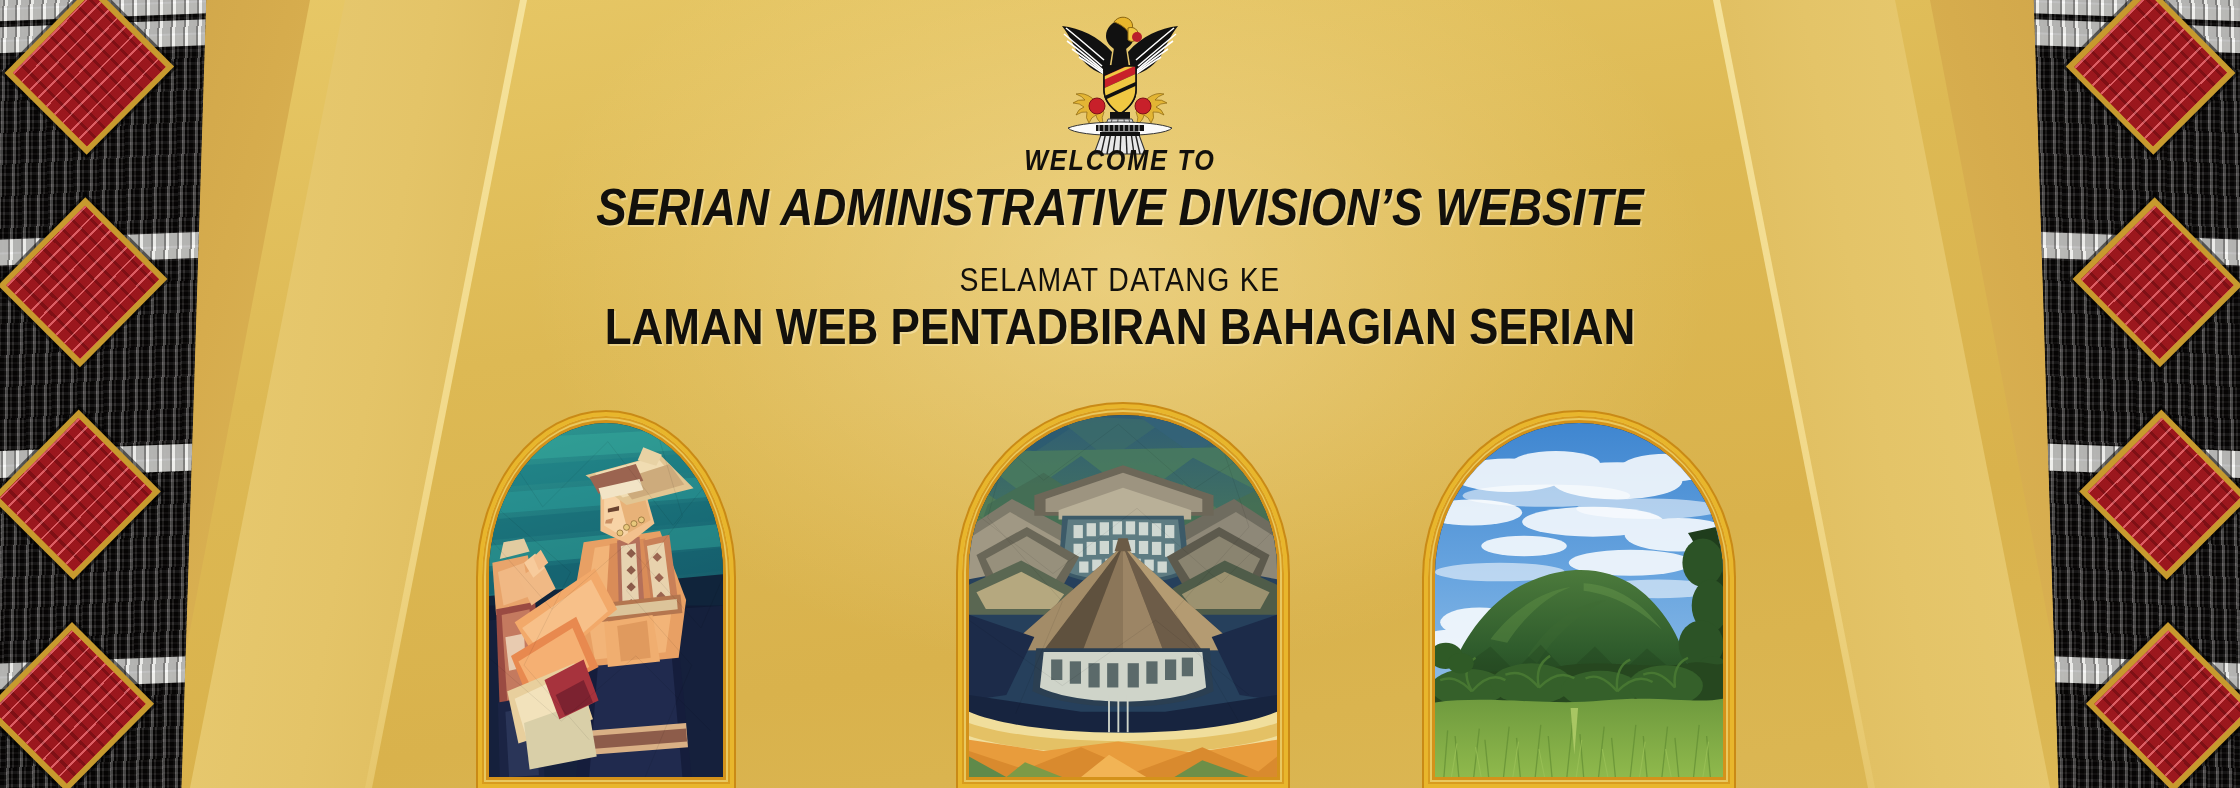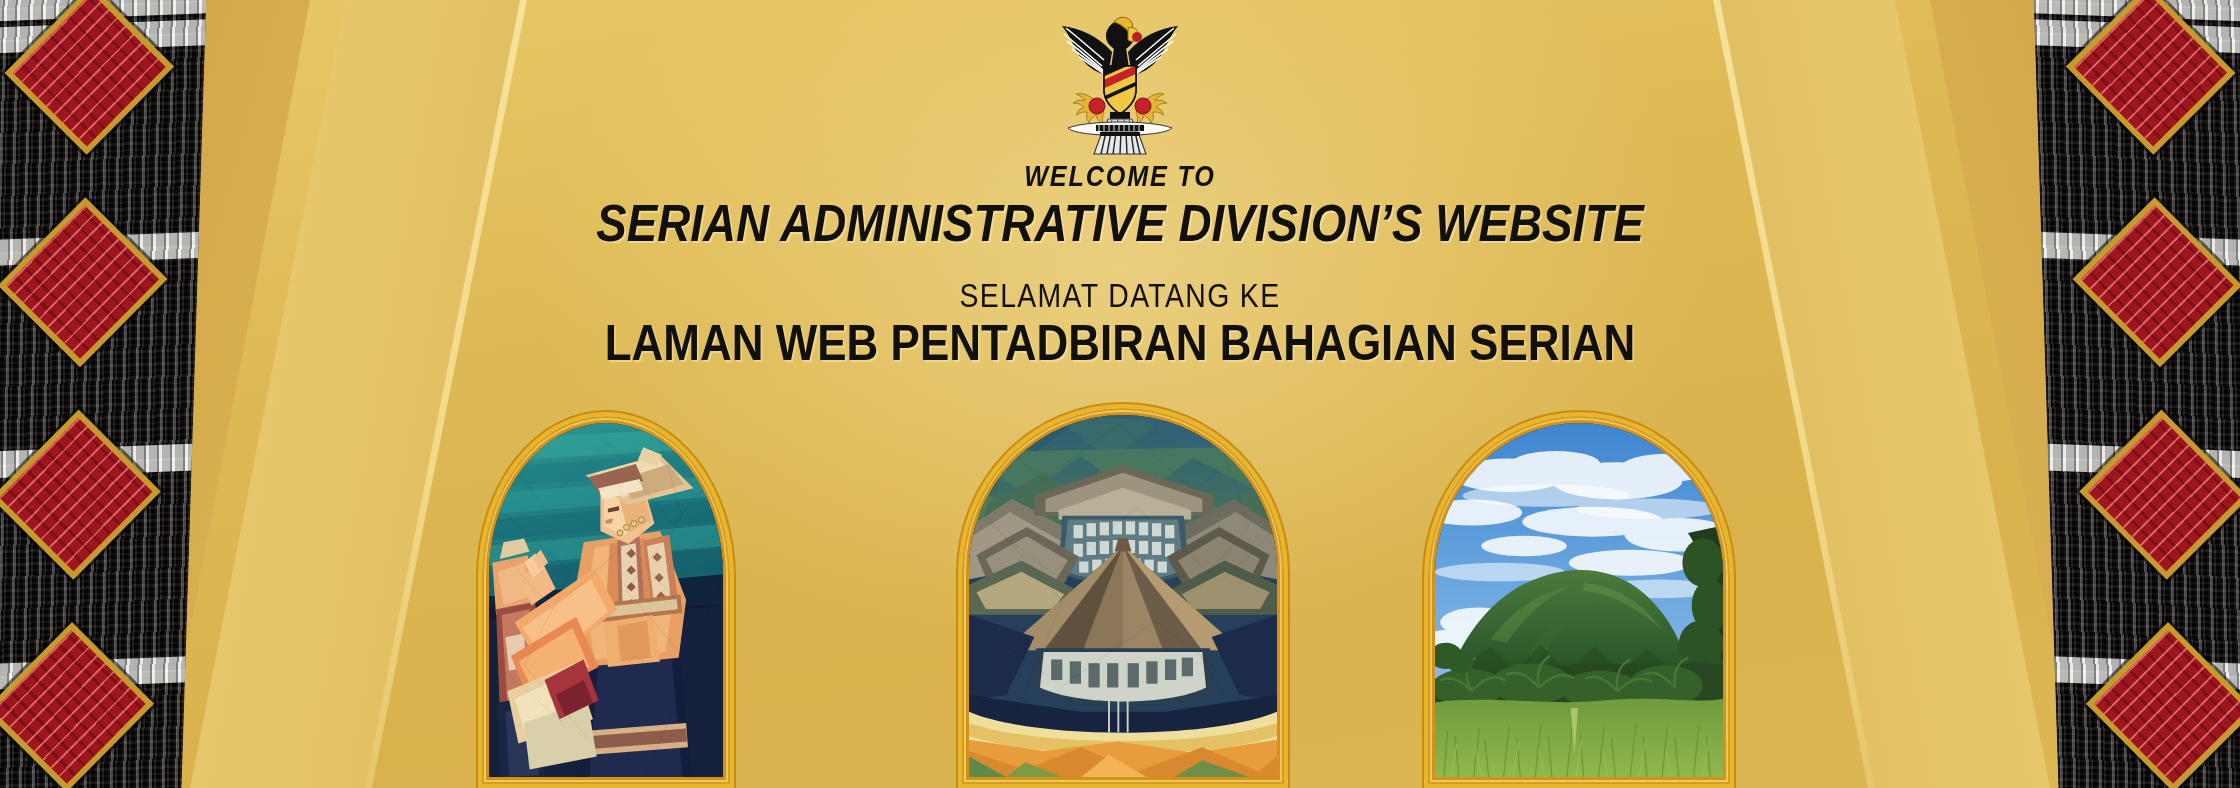--- a/index.html
+++ b/index.html
@@ -123,21 +123,21 @@
 
   
   .crest-wrap {
     position:absolute; left:50%; top:6px; transform:translateX(-50%);
     width:160px; height:150px; z-index:6;
   }
   .crest-wrap svg { width:160px; height:150px; display:block; }
 
   
   .text-block {
-    position:absolute; left:0; right:0; top:160px;
+    position:absolute; left:0; right:0; top:144px;
     text-align:center; z-index:6; color:#12100c;
   }
   .welcome-to {
     font-style:italic; font-weight:700;
     font-size:30px; letter-spacing:2.2px;
     transform:scaleX(.84); transform-origin:center;
     line-height:1.05;
   }
   .title-en {
     font-style:italic; font-weight:700;

